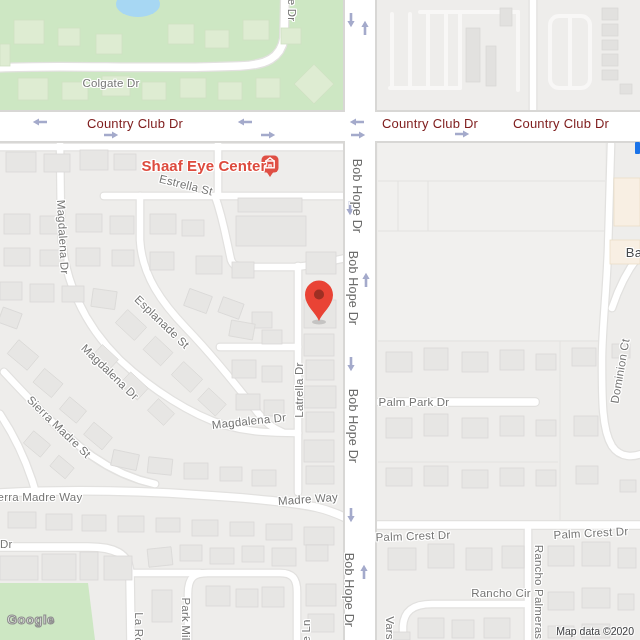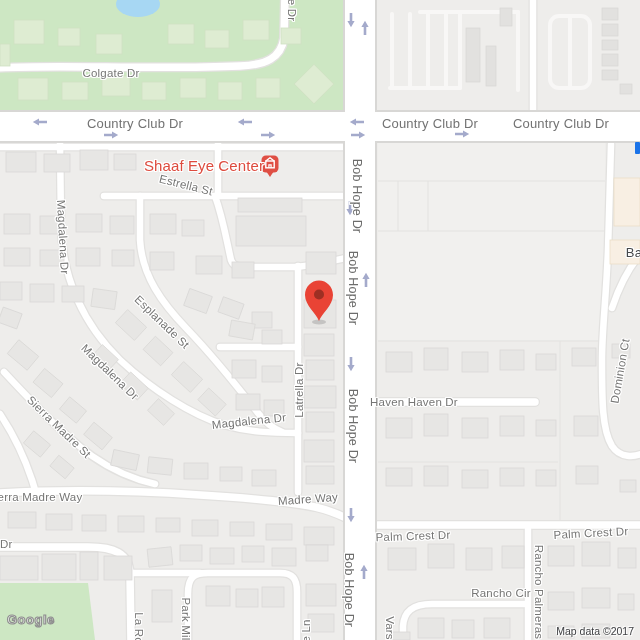--- a/index.html
+++ b/index.html
@@ -11,23 +11,23 @@
   }
   #map svg{position:absolute;left:0;top:0;}
   .lbl{
     position:absolute;white-space:nowrap;color:#767675;font-size:11.5px;
     letter-spacing:.2px;
     transform:translate(-50%,-50%) rotate(var(--r,0deg));
     text-shadow:1px 0 0 #fff,-1px 0 0 #fff,0 1px 0 #fff,0 -1px 0 #fff,
                 1px 1px 0 #fff,-1px -1px 0 #fff,1px -1px 0 #fff,-1px 1px 0 #fff;
     pointer-events:none;
   }
-  .major{font-size:13px;color:#737373;}
+  .major{font-size:13px;color:#7f1d1d;}
   .vert{font-size:12.5px;color:#6d6d6c;}
-  .poi-label{font-size:15px;font-weight:normal;color:#dd4b3e;letter-spacing:.1px;}
+  .poi-label{font-size:15px;font-weight:bold;color:#dd4b3e;letter-spacing:.1px;}
   .dark{font-size:13px;color:#46484a;}
   .glogo{
     position:absolute;left:7px;top:612px;font-size:13px;font-weight:bold;
     color:rgba(255,255,255,.92);
     -webkit-text-stroke:1.2px #8f8f8f;
     letter-spacing:.5px;
   }
   .attr{
     position:absolute;right:6px;top:625px;font-size:10.5px;color:#3f4043;
     text-shadow:0 0 2px #fff,1px 1px 0 #fff,-1px -1px 0 #fff;
@@ -336,21 +336,21 @@
     <path d="M -1.1 3.8 V 0.8 H 1.1 V 3.8" fill="none" stroke="#ffffff" stroke-width="1.2"></path>
   </g>
 
   <g transform="translate(319,321)">
     <ellipse cx="0" cy="1" rx="7" ry="2.6" fill="rgba(0,0,0,0.15)"></ellipse>
     <path d="M0,0 C-3,-8 -14,-15.5 -14,-26 C-14,-34.3 -7.7,-40.5 0,-40.5 C7.7,-40.5 14,-34.3 14,-26 C14,-15.5 3,-8 0,0 Z" fill="#e94335"></path>
     <circle cx="0" cy="-26.5" r="5" fill="#9e2f23"></circle>
   </g>
 </svg>
 
-  <div class="lbl" style="left:111px;top:73px">Colgate Dr</div>
+  <div class="lbl" style="left:111px;top:83px">Colgate Dr</div>
   <div class="lbl" style="left:292px;top:10px;--r:90deg">e Dr</div>
 
   <div class="lbl major" style="left:135px;top:123px">Country Club Dr</div>
   <div class="lbl major" style="left:430px;top:123px">Country Club Dr</div>
   <div class="lbl major" style="left:561px;top:123px">Country Club Dr</div>
 
   <div class="lbl poi-label" style="left:204px;top:165px">Shaaf Eye Center</div>
   <div class="lbl" style="left:186px;top:185px;--r:14deg">Estrella St</div>
 
   <div class="lbl vert" style="left:357px;top:196px;--r:90deg">Bob Hope Dr</div>
@@ -361,28 +361,28 @@
   <div class="lbl" style="left:63px;top:237px;--r:87deg">Magdalena Dr</div>
   <div class="lbl" style="left:162px;top:322px;--r:44deg">Esplanade St</div>
   <div class="lbl" style="left:110px;top:372px;--r:44deg">Magdalena Dr</div>
   <div class="lbl" style="left:59px;top:427px;--r:44deg">Sierra Madre St</div>
   <div class="lbl" style="left:249px;top:421px;--r:-6deg">Magdalena Dr</div>
   <div class="lbl" style="left:299px;top:390px;--r:-90deg">Latrella Dr</div>
   <div class="lbl" style="left:308px;top:499px;--r:-4deg">Madre Way</div>
   <div class="lbl" style="left:40px;top:497px">erra Madre Way</div>
   <div class="lbl" style="left:0;top:544px">ia Dr</div>
 
-  <div class="lbl" style="left:414px;top:402px">Haven Haven Dr</div>
+  <div class="lbl" style="left:414px;top:402px">Palm Park Dr</div>
   <div class="lbl" style="left:620px;top:371px;--r:-80deg">Dominion Ct</div>
   <div class="lbl" style="left:413px;top:536px;--r:-2deg">Palm Crest Dr</div>
   <div class="lbl" style="left:591px;top:533px;--r:-3deg">Palm Crest Dr</div>
   <div class="lbl" style="left:539px;top:592px;--r:90deg">Rancho Palmeras</div>
   <div class="lbl" style="left:501px;top:593px">Rancho Cir</div>
   <div class="lbl" style="left:390px;top:628px;--r:90deg">Vars</div>
   <div class="lbl" style="left:139px;top:628px;--r:90deg">La Ro</div>
   <div class="lbl" style="left:186px;top:619px;--r:90deg">Park Mil</div>
   <div class="lbl" style="left:306px;top:631px;--r:-90deg">e Ln</div>
   <div class="lbl dark" style="left:634px;top:252px">Ba</div>
 
   <div class="glogo">Google</div>
-  <div class="attr">Map data ©2017</div>
+  <div class="attr">Map data ©2020</div>
 
 </div>
 
 </body></html>

